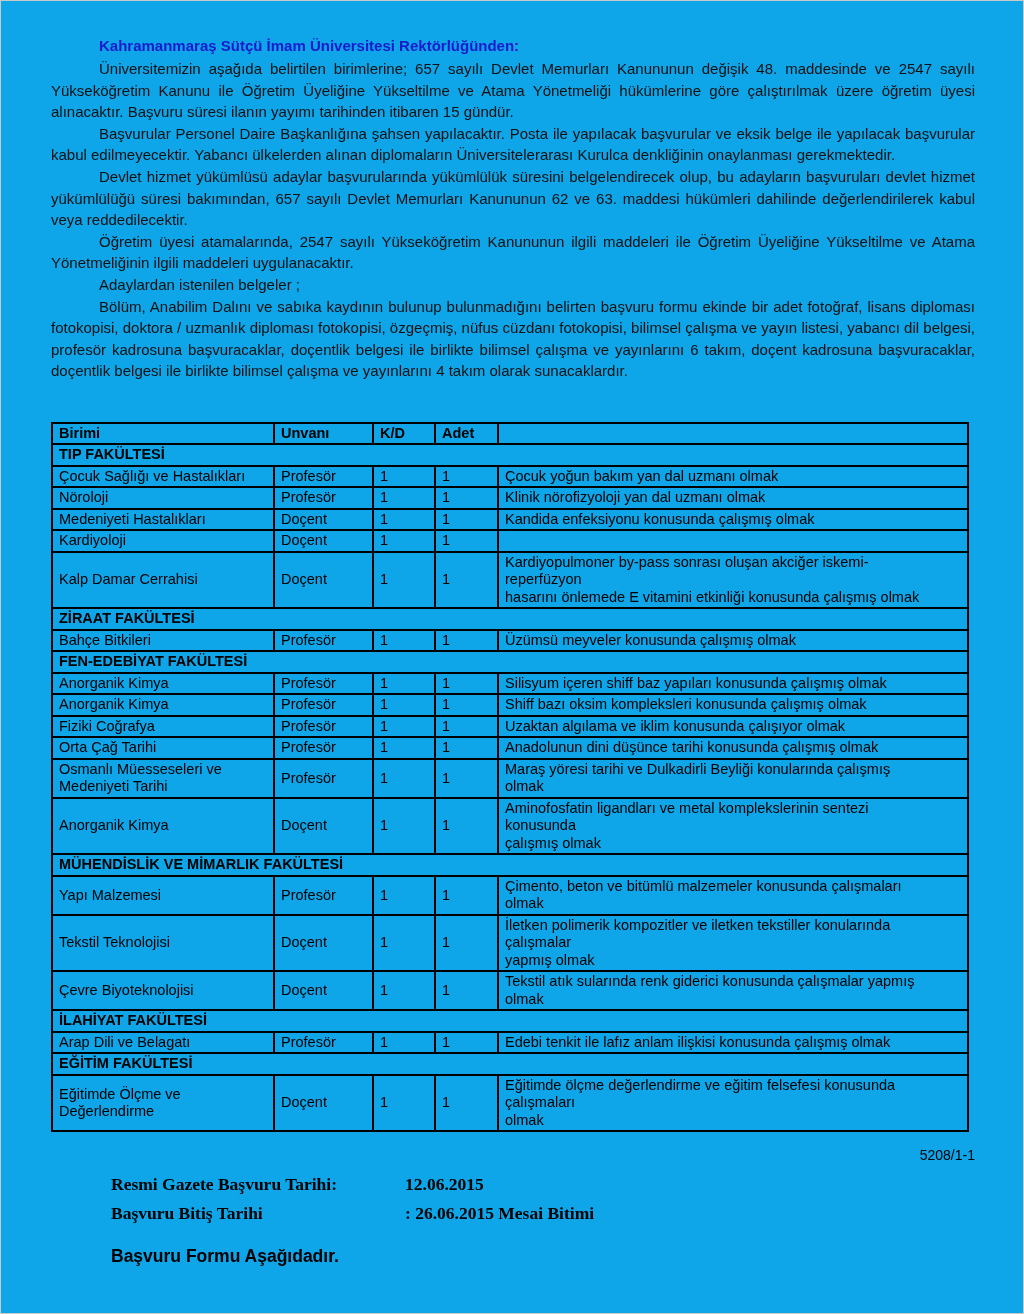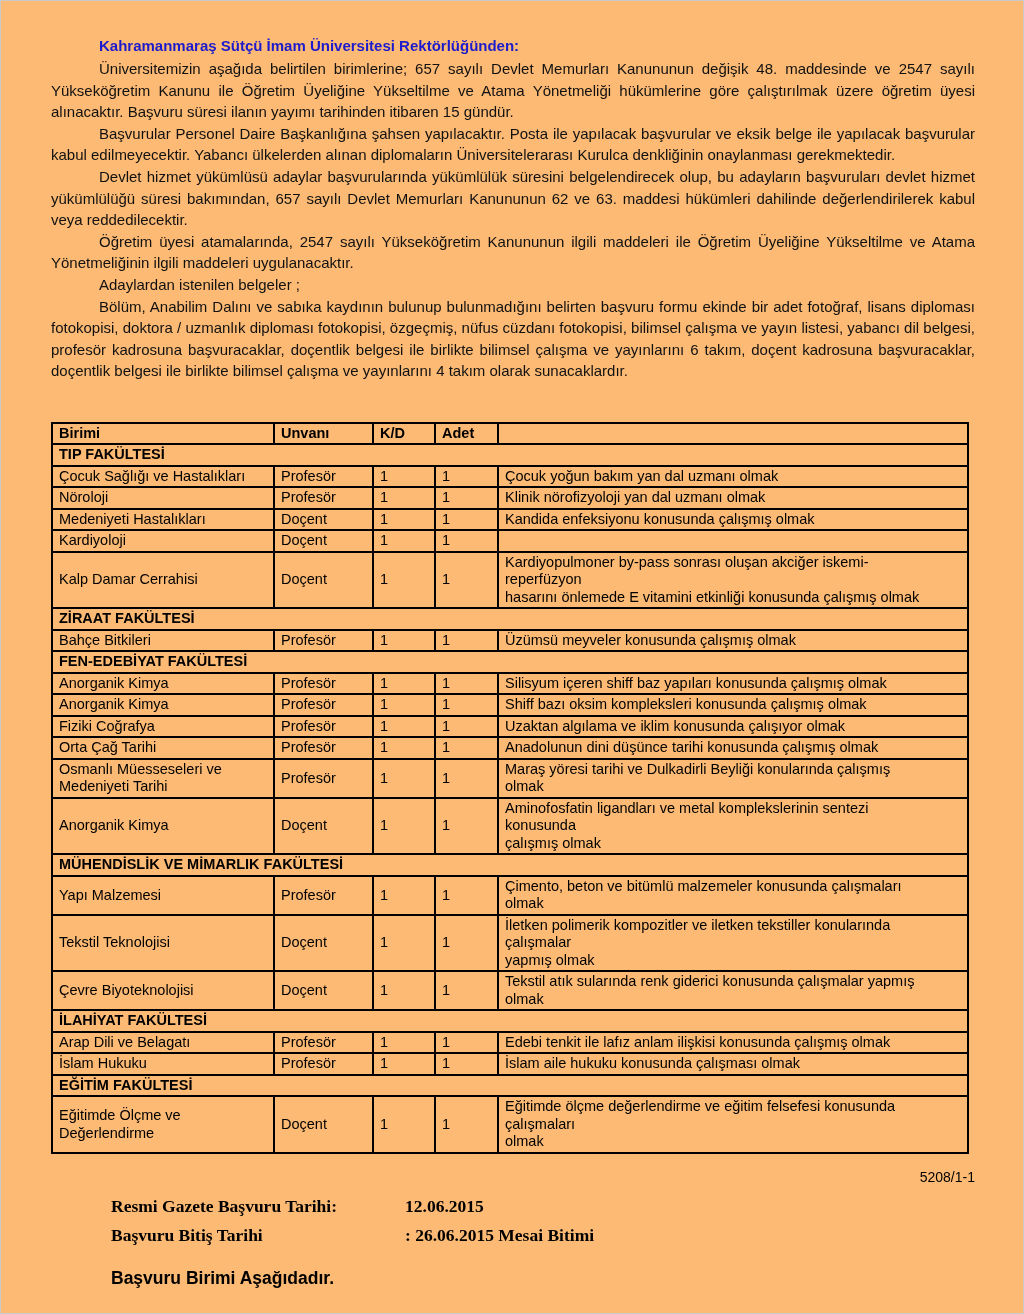--- a/index.html
+++ b/index.html
@@ -4,21 +4,21 @@
 <style>
   html, body {
     margin: 0;
     padding: 0;
     background: #ffffff;
   }
   .page {
     position: relative;
     width: 1024px;
     height: 1314px;
-    background: #fdba74;
+    background: #0ea5e9;
     border: 1px solid #c9c9c9;
     box-sizing: border-box;
     overflow: hidden;
     font-family: "Liberation Sans", "DejaVu Sans", sans-serif;
     color: #000000;
   }
   .content {
     padding: 34px 48px 0 50px;
   }
   .doc-heading {
@@ -261,27 +261,20 @@
           <tr class="section">
             <td colspan="5">İLAHİYAT FAKÜLTESİ</td>
           </tr>
           <tr>
             <td class="birimi">Arap Dili ve Belagatı</td>
             <td class="unvani">Profesör</td>
             <td class="kd">1</td>
             <td class="adet">1</td>
             <td class="aciklama">Edebi tenkit ile lafız anlam ilişkisi konusunda çalışmış olmak</td>
           </tr>
-          <tr>
-            <td class="birimi">İslam Hukuku</td>
-            <td class="unvani">Profesör</td>
-            <td class="kd">1</td>
-            <td class="adet">1</td>
-            <td class="aciklama">İslam aile hukuku konusunda çalışması olmak</td>
-          </tr>
           <tr class="section">
             <td colspan="5">EĞİTİM FAKÜLTESİ</td>
           </tr>
           <tr>
             <td class="birimi">Eğitimde Ölçme ve
 Değerlendirme</td>
             <td class="unvani">Doçent</td>
             <td class="kd">1</td>
             <td class="adet">1</td>
             <td class="aciklama">Eğitimde ölçme değerlendirme ve eğitim felsefesi konusunda
@@ -291,16 +284,16 @@
         </tbody>
     </table>
 
     <div class="ref-number">5208/1-1</div>
 
     <div class="footer-lines" id="footer-lines">
         <div class="footer-line"><span class="lbl">Resmi Gazete Başvuru Tarihi:</span><span class="val">12.06.2015</span></div>
         <div class="footer-line"><span class="lbl">Başvuru Bitiş Tarihi</span><span class="val">: 26.06.2015 Mesai Bitimi</span></div>
       </div>
 
-    <div class="footer-note">Başvuru Birimi Aşağıdadır.</div>
+    <div class="footer-note">Başvuru Formu Aşağıdadır.</div>
 
   </div>
 </div>
 
 </body></html>

